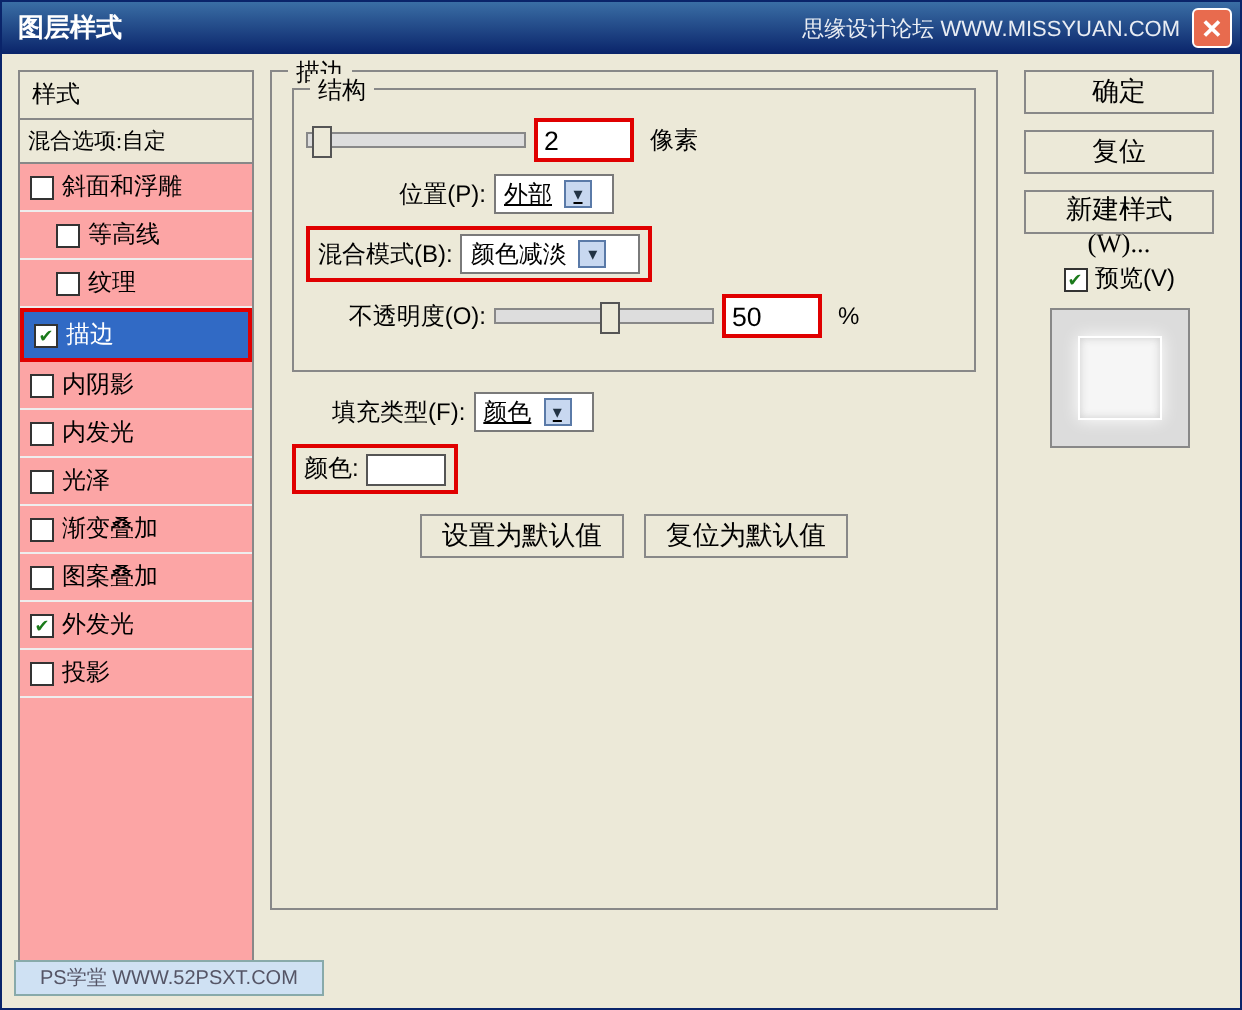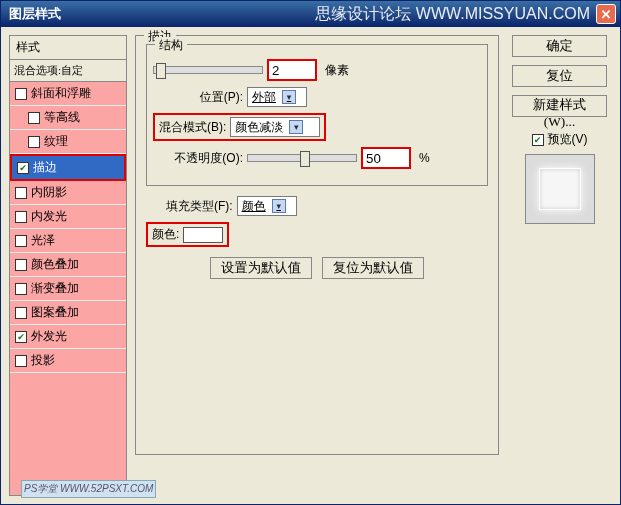--- a/index.html
+++ b/index.html
@@ -1,20 +1,20 @@
 <!DOCTYPE html>
 <html><head>
 <meta charset="utf-8">
 <style>
 * { box-sizing: border-box; margin: 0; padding: 0; }
 body { font-family: "Microsoft YaHei", SimSun, Arial, sans-serif; font-size: 12px; background: #fff; }
 .dialog { width: 621px; height: 505px; border: 1px solid #0a246a; background: #ece9d8; position: relative; }
 .titlebar { height: 26px; background: linear-gradient(to bottom, #3a6ea5, #0a246a); color: #fff; display: flex; align-items: center; padding: 0 4px 0 8px; font-size: 13px; font-weight: bold; }
 .titlebar .spacer { flex: 1; }
-.titlebar .brand { font-size: 16px; opacity: .9; margin-right: 6px; font-weight: normal; }
+.titlebar .brand { font-size: 11px; opacity: .9; margin-right: 6px; font-weight: normal; }
 .close-btn { width: 20px; height: 20px; background: #e86b4e; border: 1px solid #fff; color: #fff; display: flex; align-items: center; justify-content: center; font-weight: bold; cursor: pointer; border-radius: 3px; }
 .body { display: flex; padding: 8px; gap: 8px; height: calc(100% - 26px); }
 .styles-col { width: 118px; border: 1px solid #888; background: #fca5a5; font-family: Liberation Serif, serif; }
 .styles-hdr { background: #ece9d8; border-bottom: 1px solid #888; padding: 3px 6px; }
 .styles-sub { background: #ece9d8; border-bottom: 1px solid #888; padding: 3px 4px; font-size: 11px; }
 .style-item { display: flex; align-items: center; gap: 4px; padding: 3px 5px; border-bottom: 1px solid #eee; cursor: pointer; }
 .style-item.indent { padding-left: 18px; }
 .style-item.sel { background: #316ac5; color: #fff; }
 .cb { width: 12px; height: 12px; border: 1px solid #333; background: #fff; display: inline-flex; align-items: center; justify-content: center; font-size: 9px; color: #1a7a1a; }
 .cb.ck::before { content: "✔"; }
@@ -35,21 +35,21 @@
 .select-s { width: 60px; text-decoration: underline; } .select-m { width: 90px; }
 .color-swatch { width: 40px; height: 16px; border: 1px solid #555; background: #fff; display: inline-block; cursor: pointer; }
 .btn { height: 22px; padding: 0 10px; border: 1px solid #888; background: #ece9d8; cursor: pointer; }
 .btn-wide { width: 95px; display: block; margin-bottom: 8px; font-family: Liberation Serif, serif; }
 .btn-row { display: flex; gap: 10px; justify-content: center; margin-top: 10px; }
 .right-col { width: 105px; display: flex; flex-direction: column; align-items: center; }
 .preview-ck { display: flex; align-items: center; gap: 4px; margin: 6px 0; cursor: pointer; }
 .preview-box { width: 70px; height: 70px; border: 1px solid #888; background: #dcdcdc; display: flex; align-items: center; justify-content: center; }
 .preview-inner { width: 42px; height: 42px; background: #f6f6f6; border: 1px solid #fff; box-shadow: 0 0 8px #fff, inset 0 0 4px #ccc; }
 .inner-fieldset { border: 1px solid #888; padding: 8px 6px 10px; position: relative; margin-bottom: 10px; }
-.watermark { position: absolute; bottom: 6px; left: 20px; background: #cfe1f3; border: 1px solid #8aa; padding: 1px 2px; font-size: 10px; color: #556; font-style: italic; }
+.watermark { position: absolute; bottom: 6px; left: 6px; background: #cfe1f3; border: 1px solid #8aa; padding: 1px 12px; font-size: 10px; color: #556; }
 .hl-box { border: 2px solid #e00000; padding: 2px 4px; display: inline-flex; align-items: center; gap: 4px; }
 </style>
 </head>
 <body>
 
 <div class="dialog">
   <div class="titlebar">
     <span>图层样式</span>
     <span class="spacer"></span>
     <span class="brand">思缘设计论坛  WWW.MISSYUAN.COM</span>
@@ -81,24 +81,20 @@
             <span class="cb"></span>
             <span>内阴影</span>
           </div>
           <div class="style-item">
             <span class="cb"></span>
             <span>内发光</span>
           </div>
           <div class="style-item">
             <span class="cb"></span>
             <span>光泽</span>
-          </div>
-          <div class="style-item">
-            <span class="cb"></span>
-            <span>颜色叠加</span>
           </div>
           <div class="style-item">
             <span class="cb"></span>
             <span>渐变叠加</span>
           </div>
           <div class="style-item">
             <span class="cb"></span>
             <span>图案叠加</span>
           </div>
           <div class="style-item">

